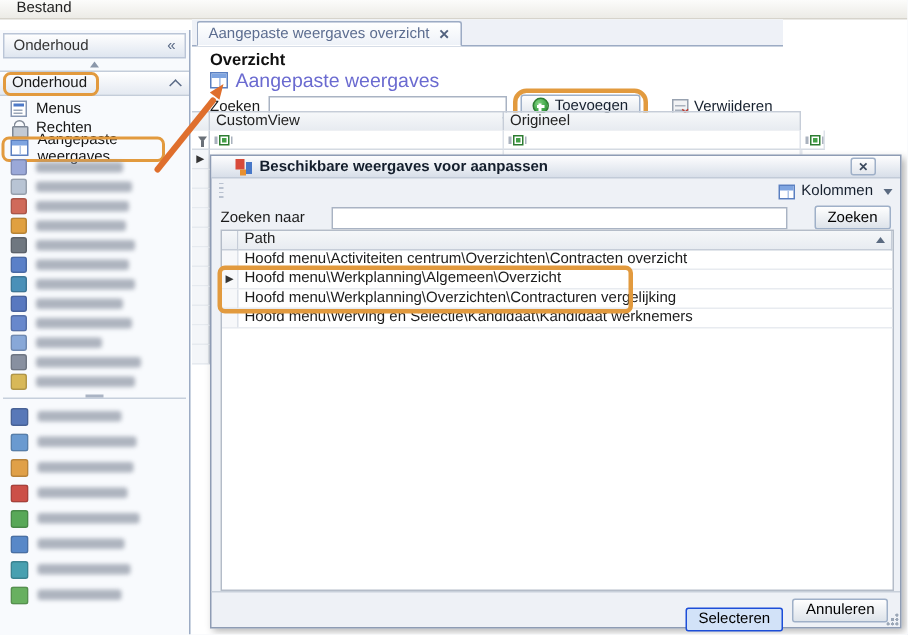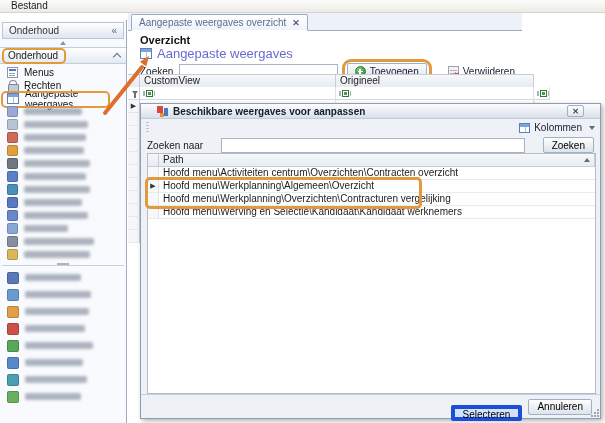--- a/index.html
+++ b/index.html
@@ -157,21 +157,21 @@
               border-right:3.5px solid transparent; border-bottom:4px solid #5a6a80; }
   .dlg-row { display:grid; grid-template-columns:11px 1fr; height:13px; }
   .dlg-row .ind { border-right:1px solid #dde2e9; border-bottom:1px solid #e8ebf0; background:#f7f8fa;
                   display:flex; align-items:center; justify-content:center; }
   .dlg-row .path { border-bottom:1px solid #e8ebf0; padding-left:4px; line-height:12px; color:#1c1c1c;
                    white-space:nowrap; overflow:hidden; }
   .rows-annot { position:absolute; left:-3px; top:23px; width:277px; height:32px;
                 border:3px solid #e29a3e; border-radius:5px; pointer-events:none; z-index:5; }
   .dlg-footer { position:absolute; left:0; bottom:0; width:100%; height:24px; border-top:1px solid #c8d0da;
                 display:flex; align-items:center; justify-content:flex-end; gap:6px; padding-right:8px; }
-  .btn-select { background:#d2e2f8; border:4px solid #1d4ed8;margin-top:12px; }
+  .btn-select { background:#d2e2f8; border:1px solid #1d4ed8;margin-top:12px; }
   .resize-grip { position:absolute; right:1px; bottom:1px; width:8px; height:8px;
                  background:
                    radial-gradient(circle at 7px 1px, #9aa6b6 1px, transparent 1.2px),
                    radial-gradient(circle at 7px 4px, #9aa6b6 1px, transparent 1.2px),
                    radial-gradient(circle at 4px 4px, #9aa6b6 1px, transparent 1.2px),
                    radial-gradient(circle at 7px 7px, #9aa6b6 1px, transparent 1.2px),
                    radial-gradient(circle at 4px 7px, #9aa6b6 1px, transparent 1.2px),
                    radial-gradient(circle at 1px 7px, #9aa6b6 1px, transparent 1.2px); }
 </style>
 </head>

